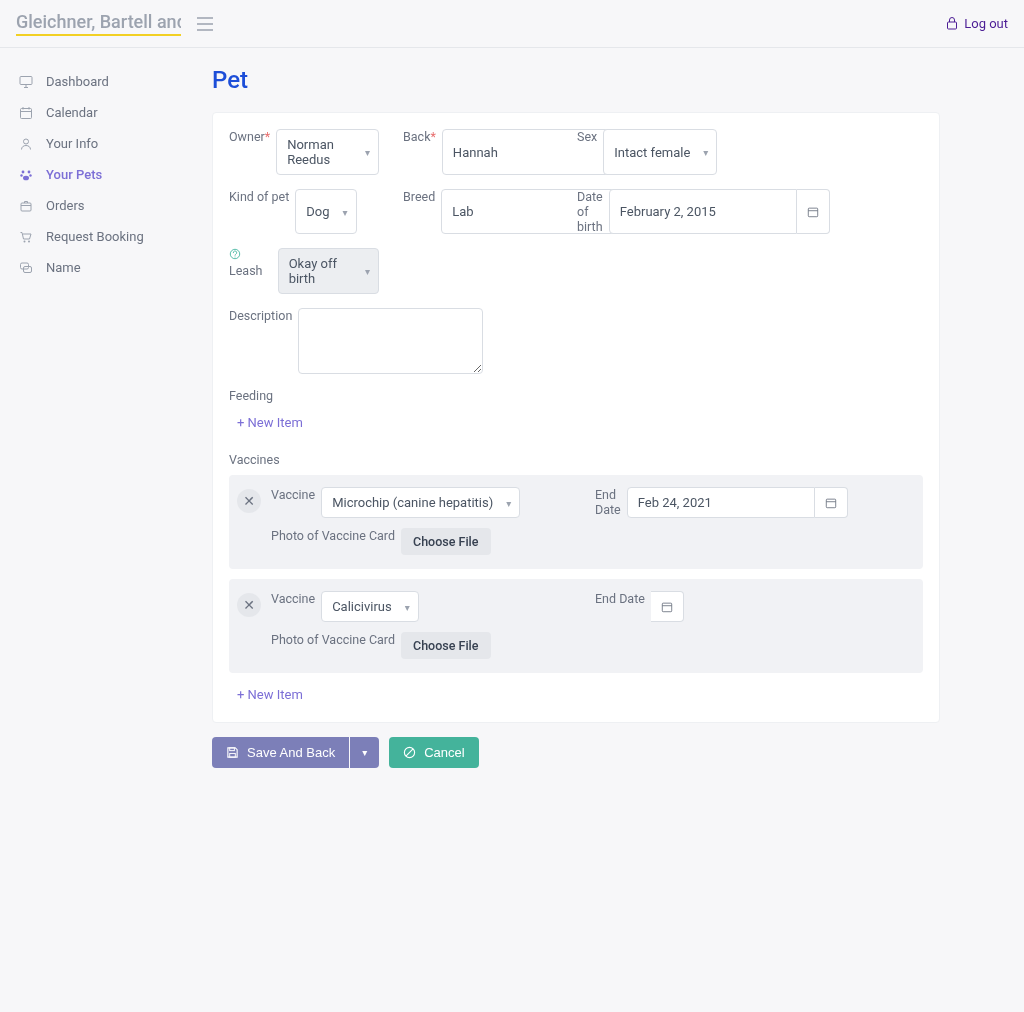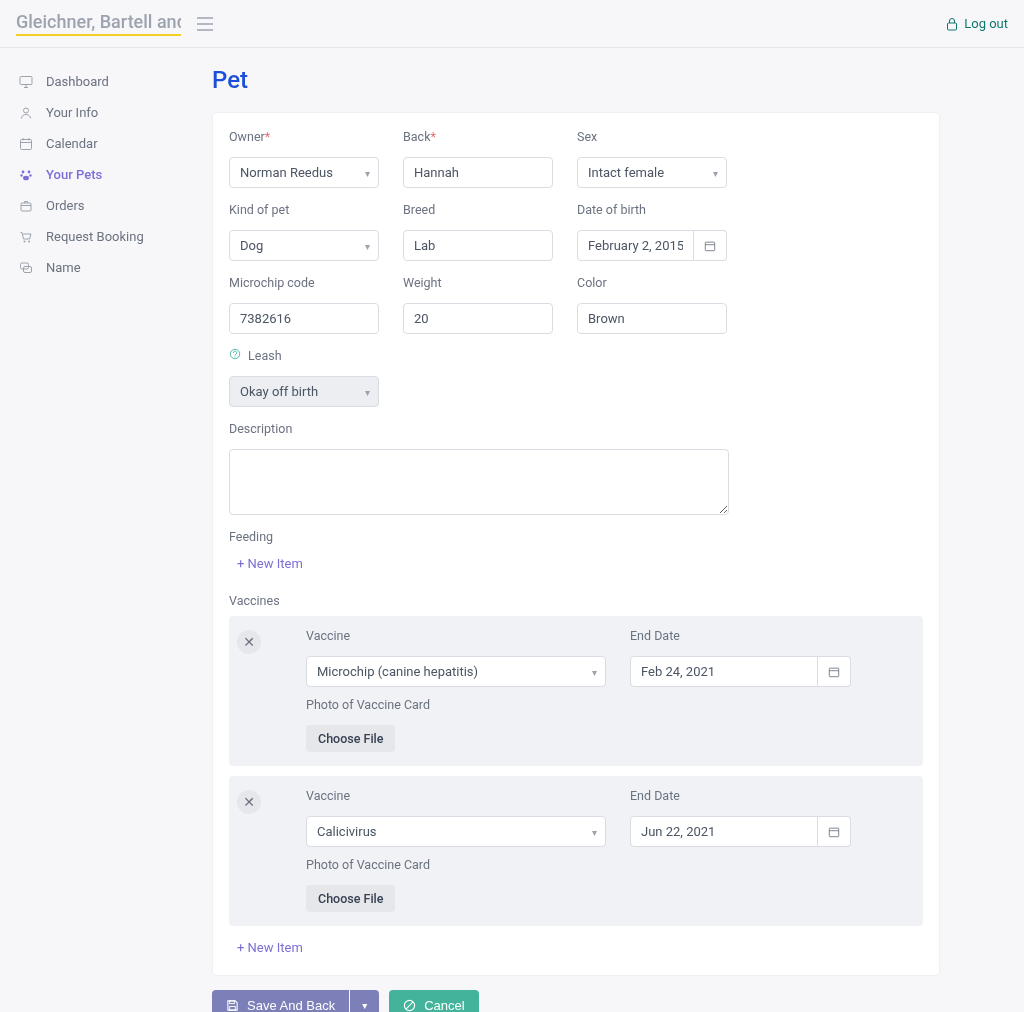--- a/index.html
+++ b/index.html
@@ -23,22 +23,22 @@
     font-size: 18px;
     font-weight: 500;
     width: 165px;
     overflow: hidden;
     white-space: nowrap;
     border-bottom: 2px solid #f2d024;
     padding-bottom: 2px;
   }
   .hamburger { cursor: pointer; color: #9ca3af; }
   .logout {
-    display: flex; align-items: center; gap: 6px;
-    color: #0f766e; cursor: pointer; font-size: 13px;
+    display: flex; align-items: flex-start; gap: 6px;
+    color: #4c1d95; cursor: pointer; font-size: 13px;
   }
   .layout { display: flex; }
   .sidebar {
     width: 196px;
     padding: 18px 8px;
   }
   .nav-item {
     display: flex; align-items: center; gap: 12px;
     padding: 8px 10px;
     color: #6b7280;
@@ -50,21 +50,21 @@
   .nav-item.active .icon { color: #7c6fd6; }
   .main { flex: 1; padding: 18px 16px 40px; max-width: 760px; }
   h2.page-title { font-size: 24px; font-weight: 500; color: #1d4ed8; margin-bottom: 18px; }
   .card {
     background: #fff;
     border-radius: 4px;
     border: 1px solid #eef0f3;
     padding: 16px;
   }
   .form-row { display: flex; gap: 24px; margin-bottom: 14px; flex-wrap: wrap; }
-  .form-group { display: flex; flex-direction: column; gap: 13px; }
+  .form-group { display: flex; gap: 6px; }
   .w1 { width: 150px; }
   .w1b { width: 150px; }
   .w2 { width: 500px; }
   .label { font-size: 12.5px; color: #6b7280; }
   .label .req { color: #e86d6d; }
   .help-icon { color: #3fb39d; margin-right: 4px; }
   .input, .select, .textarea {
     border: 1px solid #d9dde3;
     border-radius: 4px;
     padding: 7px 10px;
@@ -112,21 +112,21 @@
   .remove-btn {
     width: 24px; height: 24px;
     border-radius: 50%;
     background: #e5e7eb;
     display: flex; align-items: center; justify-content: center;
     color: #6b7280; cursor: pointer;
     flex-shrink: 0;
     margin-top: 2px;
     font-size: 14px;
   }
-  .vaccine-body { flex: 1; margin-left: 35px; }
+  .vaccine-body { flex: 1; }
   .vaccine-row { display: flex; gap: 24px; margin-bottom: 10px; }
   .vg1 { flex: 0 0 300px; }
   .vg2 { flex: 0 0 136px; }
   .file-btn {
     display: inline-block;
     background: #e5e7eb;
     border-radius: 4px;
     padding: 6px 12px;
     color: #374151;
     font-size: 12.5px;
@@ -181,34 +181,34 @@
           <svg width="14" height="14" viewBox="0 0 14 14">
             <rect x="1" y="1.5" width="12" height="8" rx="1" fill="none" stroke="currentColor"></rect>
             <path d="M5 12.5h4M7 9.5v3" stroke="currentColor"></path>
           </svg>
         </span>
       <span>Dashboard</span>
     </div>
     <div class="nav-item">
       <span class="icon">
           <svg width="14" height="14" viewBox="0 0 14 14">
+            <rect x="1.5" y="2.5" width="11" height="10" rx="1" fill="none" stroke="currentColor"></rect>
+            <path d="M1.5 5.5h11M4 1v2.5M10 1v2.5" stroke="currentColor"></path>
+          </svg>
+        </span>
+      <span>Calendar</span>
+    </div>
+    <div class="nav-item">
+      <span class="icon">
+          <svg width="14" height="14" viewBox="0 0 14 14">
             <circle cx="7" cy="4.5" r="2.5" fill="none" stroke="currentColor"></circle>
             <path d="M2.5 12.5c0-2.5 2-4 4.5-4s4.5 1.5 4.5 4" fill="none" stroke="currentColor"></path>
           </svg>
         </span>
       <span>Your Info</span>
-    </div>
-    <div class="nav-item">
-      <span class="icon">
-          <svg width="14" height="14" viewBox="0 0 14 14">
-            <rect x="1.5" y="2.5" width="11" height="10" rx="1" fill="none" stroke="currentColor"></rect>
-            <path d="M1.5 5.5h11M4 1v2.5M10 1v2.5" stroke="currentColor"></path>
-          </svg>
-        </span>
-      <span>Calendar</span>
     </div>
     <div class="nav-item active">
       <span class="icon">
           <svg width="14" height="14" viewBox="0 0 14 14">
             <circle cx="4" cy="4" r="1.4" fill="currentColor"></circle>
             <circle cx="10" cy="4" r="1.4" fill="currentColor"></circle>
             <circle cx="2.5" cy="7.5" r="1.2" fill="currentColor"></circle>
             <circle cx="11.5" cy="7.5" r="1.2" fill="currentColor"></circle>
             <ellipse cx="7" cy="10" rx="3" ry="2.3" fill="currentColor"></ellipse>
           </svg>
@@ -295,34 +295,20 @@
                     <rect x="1.5" y="2.5" width="11" height="10" rx="1" fill="none" stroke="currentColor"></rect>
                     <path d="M1.5 5.5h11" stroke="currentColor"></path>
                   </svg>
                 </span>
             </div>
           </div>
         </div>
       </div>
 
       
-      <div class="form-row">
-        <div class="form-group w1">
-          <div class="label">Microchip code</div>
-          <input class="input" value="7382616" style="">
-        </div>
-        <div class="form-group w1">
-          <div class="label">Weight</div>
-          <input class="input" value="20" style="">
-        </div>
-        <div class="form-group w1">
-          <div class="label">Color</div>
-          <input class="input" value="Brown" style="">
-        </div>
-      </div>
 
       
       <div class="form-row">
         <div class="form-group w1b">
           <div class="label">
             <span class="help-icon">
               <svg width="12" height="12" viewBox="0 0 14 14" style="display:inline">
                   <circle cx="7" cy="7" r="5.5" fill="none" stroke="currentColor"></circle>
                   <path d="M5 5.5a2 2 0 113 1.7c-.7.4-1 .8-1 1.3M7 10.5v.01" stroke="currentColor" fill="none" stroke-linecap="round"></path>
                 </svg>
@@ -395,21 +381,20 @@
             <div class="form-group vg1">
               <div class="label">Vaccine</div>
               <div class="select">
                   <span>Calicivirus</span>
                   <span class="caret">▾</span>
                 </div>
             </div>
             <div class="form-group vg2">
               <div class="label">End Date</div>
               <div class="date-group">
-                <input class="input" value="Jun 22, 2021" style="">
                 <div class="date-btn">
                   <span>
                       <svg width="12" height="12" viewBox="0 0 14 14">
                         <rect x="1.5" y="2.5" width="11" height="10" rx="1" fill="none" stroke="currentColor"></rect>
                         <path d="M1.5 5.5h11" stroke="currentColor"></path>
                       </svg>
                     </span>
                 </div>
               </div>
             </div>

